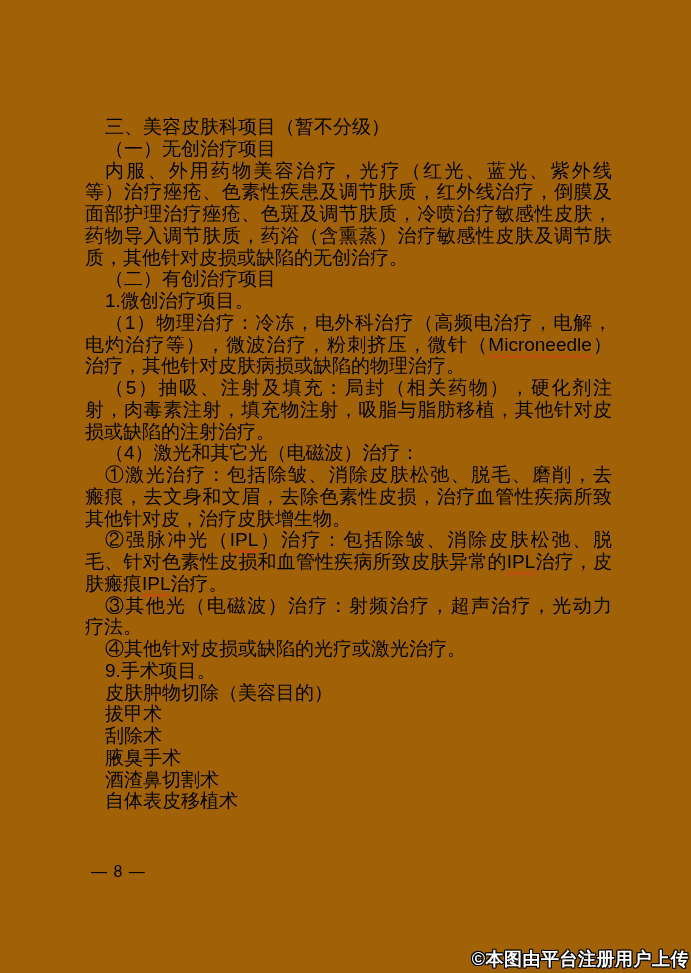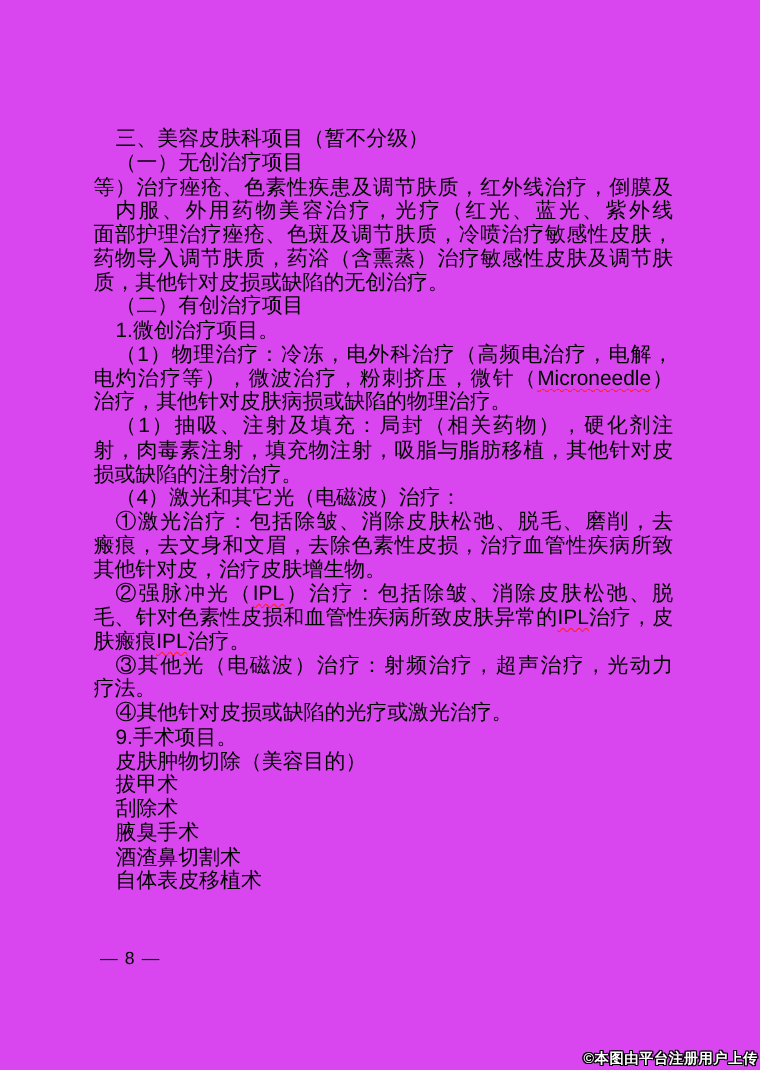--- a/index.html
+++ b/index.html
@@ -10,21 +10,21 @@
   body {
     width: 691px;
     height: 973px;
     position: relative;
     overflow: hidden;
     font-family: "Liberation Sans", sans-serif;
   }
   .page {
     position: absolute;
     inset: 0;
-    background: #d946ef;
+    background: #a16207;
   }
   .doc {
     position: absolute;
     left: 85px;
     top: 116px;
     width: 527px;
     color: #000000;
     font-size: 19px;
     line-height: 21.75px;
     letter-spacing: 0;
@@ -55,50 +55,50 @@
     top: 862px;
     font-size: 16px;
     line-height: 20px;
     color: #000000;
     letter-spacing: 1px;
   }
   .watermark {
     position: absolute;
     right: 2px;
     bottom: 2px;
-    font-size: 13px;
+    font-size: 18px;
     font-weight: bold;
     letter-spacing: 0.5px;
     color: #ffffff;
     text-shadow:
       -1px -1px 0 #000, 1px -1px 0 #000,
       -1px  1px 0 #000, 1px  1px 0 #000,
        0   -1px 0 #000, 0    1px 0 #000,
       -1px  0   0 #000, 1px  0   0 #000;
   }
 </style>
 </head>
 <body>
 
 <div class="page">
 
   <div class="doc" id="doc-body">
       <div class="line ind"><span>三、美容皮肤科项目（暂不分级）</span></div>
       <div class="line ind"><span>（一）无创治疗项目</span></div>
+      <div class="line ind just"><span>内服、外用药物美容治疗，光疗（红光、蓝光、紫外线</span></div>
       <div class="line just"><span>等）治疗痤疮、色素性疾患及调节肤质，红外线治疗，倒膜及</span></div>
-      <div class="line ind just"><span>内服、外用药物美容治疗，光疗（红光、蓝光、紫外线</span></div>
       <div class="line just"><span>面部护理治疗痤疮、色斑及调节肤质，冷喷治疗敏感性皮肤，</span></div>
       <div class="line just"><span>药物导入调节肤质，药浴（含熏蒸）治疗敏感性皮肤及调节肤</span></div>
       <div class="line"><span>质，其他针对皮损或缺陷的无创治疗。</span></div>
       <div class="line ind"><span>（二）有创治疗项目</span></div>
       <div class="line ind"><span>1.微创治疗项目。</span></div>
       <div class="line ind just"><span>（1）物理治疗：冷冻，电外科治疗（高频电治疗，电解，</span></div>
       <div class="line just"><span>电灼治疗等），微波治疗，粉刺挤压，微针（</span><span class="misspell">Microneedle</span><span>）</span></div>
       <div class="line"><span>治疗，其他针对皮肤病损或缺陷的物理治疗。</span></div>
-      <div class="line ind just"><span>（1）抽吸、注射及填充：局封（相关药物），硬化剂注</span></div>
+      <div class="line ind just"><span>（5）抽吸、注射及填充：局封（相关药物），硬化剂注</span></div>
       <div class="line just"><span>射，肉毒素注射，填充物注射，吸脂与脂肪移植，其他针对皮</span></div>
       <div class="line"><span>损或缺陷的注射治疗。</span></div>
       <div class="line ind"><span>（4）激光和其它光（电磁波）治疗：</span></div>
       <div class="line ind just"><span>①激光治疗：包括除皱、消除皮肤松弛、脱毛、磨削，去</span></div>
       <div class="line just"><span>瘢痕，去文身和文眉，去除色素性皮损，治疗血管性疾病所致</span></div>
       <div class="line"><span>其他针对皮，治疗皮肤增生物。</span></div>
       <div class="line ind just"><span>②强脉冲光（</span><span class="misspell">IPL</span><span>）治疗：包括除皱、消除皮肤松弛、脱</span></div>
       <div class="line just"><span>毛、针对色素性皮损和血管性疾病所致皮肤异常的</span><span class="misspell">IPL</span><span>治疗，皮</span></div>
       <div class="line"><span>肤瘢痕</span><span class="misspell">IPL</span><span>治疗。</span></div>
       <div class="line ind just"><span>③其他光（电磁波）治疗：射频治疗，超声治疗，光动力</span></div>

